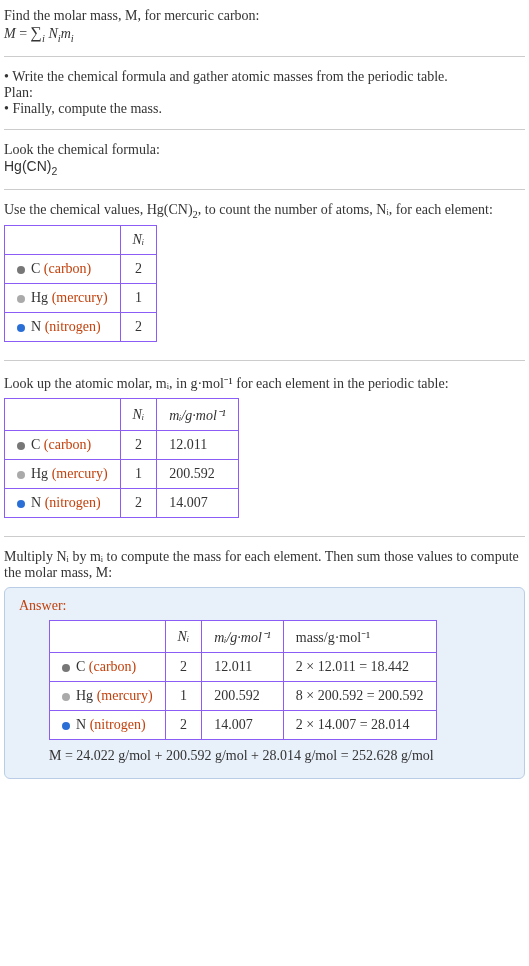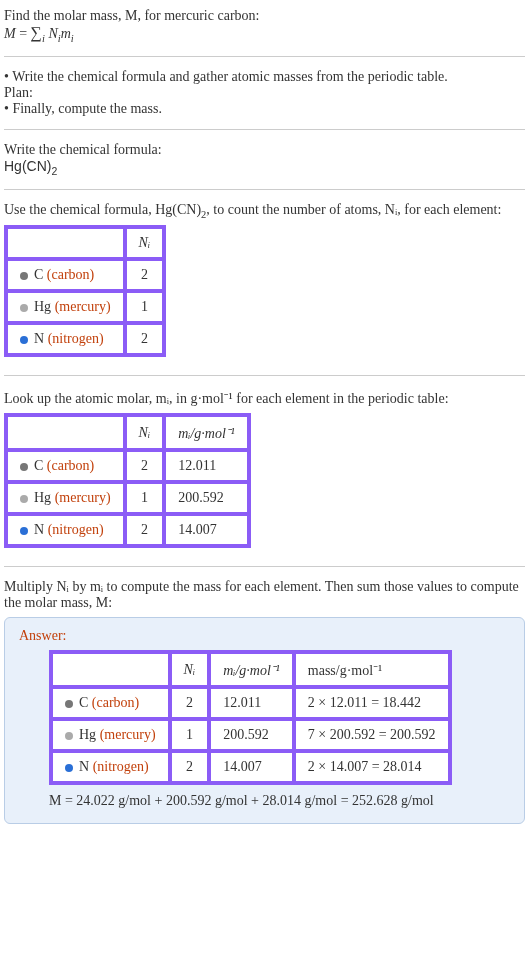--- a/index.html
+++ b/index.html
@@ -19,21 +19,21 @@
   border: none;
   border-top: 1px solid #ccc;
   margin: 8px 0;
 }
 sub { font-size: 0.75em; }
 table {
   border-collapse: collapse;
   margin: 6px 0;
 }
 th, td {
-  border: 4px solid #8b5cf6;
+  border: 1px solid #8b5cf6;
   padding: 6px 12px;
   text-align: left;
   font-weight: normal;
 }
 th {
   background: #fff;
 }
 td.num, th.num { text-align: center; }
 .dot {
   display: inline-block;
@@ -80,29 +80,29 @@
 
 <div class="section">
   <div>• Write the chemical formula and gather atomic masses from the periodic table.</div>
   <div>Plan:</div>
   <div>• Finally, compute the mass.</div>
 </div>
 
 <hr>
 
 <div class="section">
-  <div>Write the chemical formula:</div>
+  <div>Look the chemical formula:</div>
   <span style="font-family: Liberation Sans, sans-serif;"><span>Hg(CN)</span><sub>2</sub></span>
 </div>
 
 <hr>
 
 <div class="section">
   <div>
-    <span>Use the chemical formula, Hg(CN)</span><sub>2</sub><span>, to count the number of atoms, Nᵢ, for each element:</span>
+    <span>Use the chemical values, Hg(CN)</span><sub>2</sub><span>, to count the number of atoms, Nᵢ, for each element:</span>
   </div>
   <table>
     <tbody>
         <tr>
       <th></th>
       <th class="num mi">Nᵢ</th>
     </tr>
     <tr>
       <td><span class="dot dot-c"></span><span>C</span> <span class="elname">(carbon)</span></td>
       <td class="num">2</td>
@@ -167,21 +167,21 @@
         <tr>
           <td><span class="dot dot-c"></span><span>C</span> <span class="elname">(carbon)</span></td>
           <td class="num">2</td>
           <td>12.011</td>
           <td>2 × 12.011 = 18.442</td>
         </tr>
         <tr>
           <td><span class="dot dot-hg"></span><span>Hg</span> <span class="elname">(mercury)</span></td>
           <td class="num">1</td>
           <td>200.592</td>
-          <td>7 × 200.592 = 200.592</td>
+          <td>8 × 200.592 = 200.592</td>
         </tr>
         <tr>
           <td><span class="dot dot-n"></span><span>N</span> <span class="elname">(nitrogen)</span></td>
           <td class="num">2</td>
           <td>14.007</td>
           <td>2 × 14.007 = 28.014</td>
         </tr>
       </tbody>
         </table>
       <div style="margin-top:8px;">M = 24.022 g/mol + 200.592 g/mol + 28.014 g/mol = 252.628 g/mol</div>

